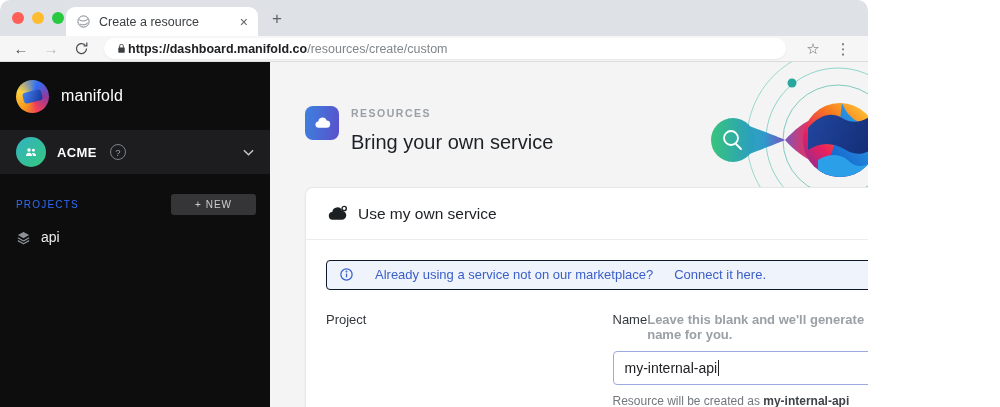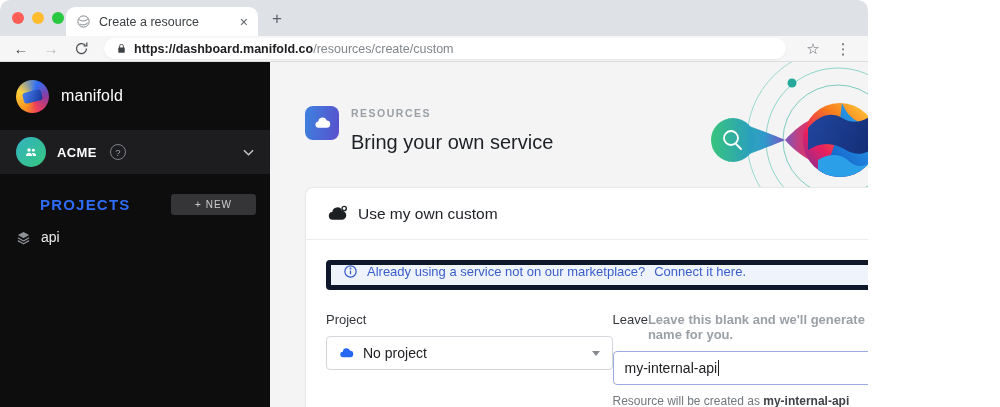--- a/index.html
+++ b/index.html
@@ -16,21 +16,21 @@
   .tab { position:absolute; left:66px; bottom:0; width:192px; height:29px; background:#fff;
          border-radius:9px 9px 0 0; display:flex; align-items:center; padding:0 10px; gap:8px; }
   .tab-title { flex:1; font-size:12.5px; color:#3c4043; white-space:nowrap; overflow:hidden; }
   .tab-close { font-size:14px; color:#5f6368; line-height:1; cursor:default; }
   .newtab { position:absolute; left:272px; top:9px; font-size:17px; color:#5f6368; }
   .toolbar { height:26px; background:#f6f6f7; display:flex; align-items:center;
              padding:0 12px 0 8px; gap:4px; border-bottom:1px solid #dadce0; }
   .navbtn { width:26px; text-align:center; font-size:15px; color:#4a4d51; }
   .navbtn.disabled { color:#b6b9bd; }
   .omnibox { flex:1; height:21px; background:#fff; border-radius:11px; margin-left:6px; margin-right:10px;
-             display:flex; align-items:center; padding:0 12px; gap:7px; box-shadow:0 1px 2px rgba(0,0,0,.06); }
+             display:flex; align-items:center; padding:0 12px; gap:1px; box-shadow:0 1px 2px rgba(0,0,0,.06); }
   .url { font-size:12.5px; white-space:nowrap; }
   .url .domain { color:#202124; font-weight:bold; }
   .url .path { color:#80868b; }
   .chromebtn { width:26px; text-align:center; font-size:15px; color:#5f6368; }
 
   
   .content { position:relative; display:flex; height:345px; }
 
   
   .sidebar { position:relative; width:270px; background:#0d0d0e; flex:0 0 270px; z-index:3; }
@@ -41,42 +41,42 @@
     background:linear-gradient(120deg,#4a84f0,#16339b); border-radius:3px; transform:rotate(-14deg); }
   .brand-name { color:#fff; font-size:16px; font-weight:500; letter-spacing:.2px; }
   .team-row { height:44px; background:#1d1d1f; display:flex; align-items:center; padding:0 16px; gap:11px; }
   .team-avatar { width:30px; height:30px; border-radius:50%; display:flex; align-items:center; justify-content:center;
     background:linear-gradient(135deg,#32b2c2 0%,#36c87e 100%); }
   .team-name { color:#fff; font-size:13px; font-weight:bold; letter-spacing:.4px; }
   .help-badge { width:16px; height:16px; border:1.4px solid #7d8287; border-radius:50%; color:#9ba0a5;
     font-size:9.5px; display:flex; align-items:center; justify-content:center; margin-left:2px; }
   .team-chevron { margin-left:auto; display:flex; }
   .projects-row { margin-top:20px; padding:0 14px 0 16px; display:flex; align-items:center; justify-content:space-between; }
-  .projects-label { color:#2e6bf6; font-size:15px; font-weight:bold; letter-spacing:1.2px;margin-left:24px; }
+  .projects-label { color:#2e6bf6; font-size:10px; font-weight:normal; letter-spacing:1.2px; }
   .new-btn { background:#353537; color:#cdced0; font-size:10px; letter-spacing:1px; border:none;
     border-radius:3px; padding:5px 24px; font-family:inherit; }
   .api-row { display:flex; align-items:center; gap:10px; padding:14px 16px 0 16px; }
   .api-label { color:#ececee; font-size:14px;text-align:right; }
 
   
   .main { position:relative; flex:1; background:#f4f4f5; overflow:hidden; }
   .decor { position:absolute; left:0; top:0; pointer-events:none; }
 
   .page-header { position:absolute; left:35px; top:44px; display:flex; gap:12px; z-index:2; }
   .page-icon { width:34px; height:34px; border-radius:8px; display:flex; align-items:center; justify-content:center;
     background:linear-gradient(100deg,#3f7edd 10%,#5852cc 95%); }
   .eyebrow { font-size:10.5px; font-weight:bold; letter-spacing:1.5px; color:#9aa0a6; margin-top:1px; }
   .page-title { font-size:20px; color:#1d2025; font-weight:500; margin-top:12px; }
 
   .card { position:absolute; left:35px; top:125px; width:615px; height:222px; background:#fff; z-index:2;
     border:1px solid #e7e8ea; border-bottom:none; border-radius:8px 8px 0 0; box-shadow:0 1px 3px rgba(0,0,0,.04); }
   .card-header { height:52px; display:flex; align-items:center; gap:10px; padding:0 22px; border-bottom:1px solid #ececee; }
   .card-title { font-size:15.5px; font-weight:500; color:#202328; }
   .card-body { padding:20px; }
-  .banner { display:flex; align-items:flex-end; gap:9px; background:#eef3fc; border:5px solid #0f172a;
+  .banner { display:flex; align-items:flex-start; gap:21px; background:#eef3fc; border:1px solid #0f172a;
     border-radius:4px; padding:6px 12px; height:30px; }
   .banner-text { font-size:13px; color:#3b5ec8; }
   .banner-link { font-size:13px; color:#3b5ec8; font-weight:500; cursor:pointer; }
   .form-grid { display:grid; grid-template-columns:1fr 1fr; margin-top:22px; }
   .label-row { display:flex; align-items:baseline; justify-content:space-between; margin-bottom:9px; }
   .field-label { font-size:13px; font-weight:500; color:#33373c; }
   .field-hint { font-size:13px; color:#9aa0a6;font-weight:bold; }
   .select { height:34px; border:1px solid #d3d6db; border-radius:4px; background:#fff;
     display:flex; align-items:center; gap:9px; padding:0 12px; }
   .select-value { flex:1; font-size:14px; color:#202124; }
@@ -245,54 +245,45 @@
       </div>
 
       <div class="card">
         <div class="card-header">
           <span style="display:flex;">
             <svg viewBox="0 0 26 22" width="20" height="17">
               <path d="M6 19a5 5 0 0 1-.45-9.98A6.5 6.5 0 0 1 18.2 7.5 5.2 5.2 0 0 1 17.8 19z" fill="#1c2023"></path>
               <circle cx="21" cy="4.5" r="2.8" fill="#fff" stroke="#1c2023" stroke-width="1.8"></circle>
             </svg>
           </span>
-          <span class="card-title">Use my own custom</span>
+          <span class="card-title">Use my own service</span>
         </div>
         <div class="card-body">
           <div class="banner">
             <span style="display:flex;">
               <svg viewBox="0 0 24 24" width="15" height="15" fill="none" stroke="#3b5ec8" stroke-width="2">
                 <circle cx="12" cy="12" r="9"></circle>
                   <line x1="12" y1="10.5" x2="12" y2="16.5"></line>
                   <circle cx="12" cy="7.2" r="0.6" fill="#3b5ec8"></circle>
               </svg>
             </span>
             <span class="banner-text">Already using a service not on our marketplace? </span>
             <span class="banner-link">Connect it here.</span>
           </div>
 
           <div class="form-grid">
             <div>
               <div class="label-row">
                 <span class="field-label">Project</span>
               </div>
-              <div class="select">
-                <span style="display:flex;">
-                  <svg viewBox="0 0 24 24" width="15" height="15" fill="#2468f2">
-                    <path d="M6.5 18a4.5 4.5 0 0 1-.4-8.98 6 6 0 0 1 11.7-1.36A4.8 4.8 0 0 1 17.6 18z"></path>
-                  </svg>
-                </span>
-                <span class="select-value">No project</span>
-                <span class="select-caret"></span>
-              </div>
             </div>
 
             <div>
               <div class="label-row">
-                <span class="field-label">Leave</span>
+                <span class="field-label">Name</span>
                 <span class="field-hint">Leave this blank and we'll generate a name for you.</span>
               </div>
               <div class="text-input">
                 <span class="input-value">my-internal-api</span>
                 <span class="caret"></span>
               </div>
               <div class="helper"><span>Resource will be created as </span><b>my-internal-api</b></div>
             </div>
           </div>
         </div>

